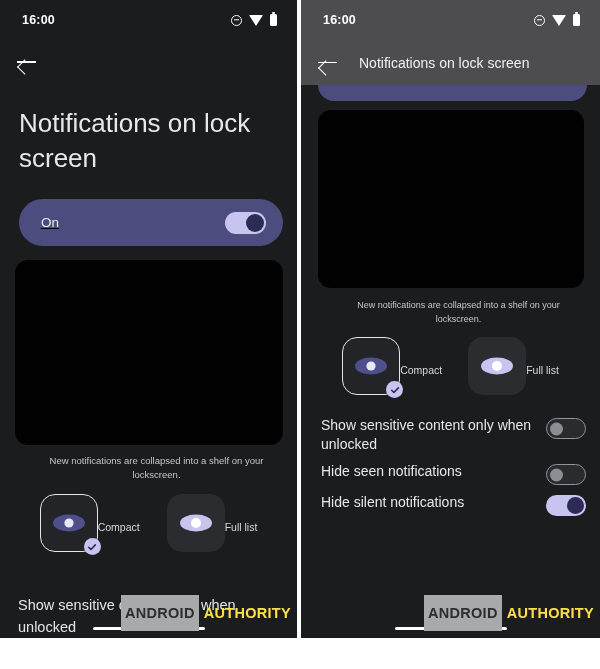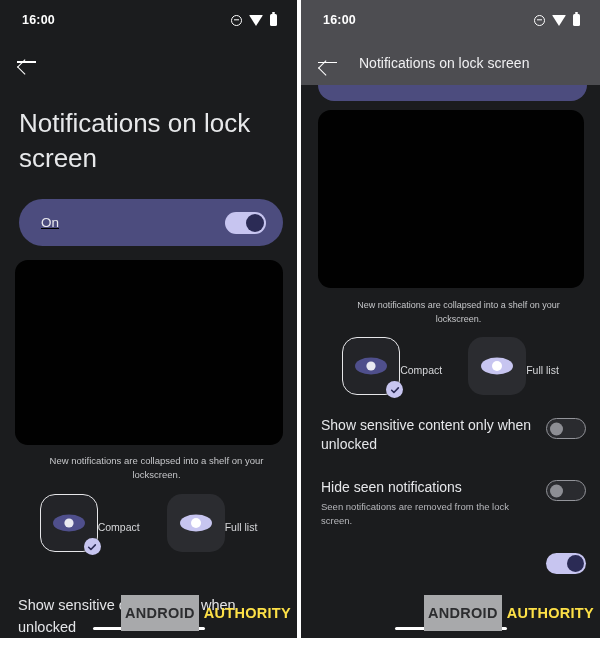--- a/index.html
+++ b/index.html
@@ -124,21 +124,21 @@
     background: #4c4c7e;
     border-bottom-left-radius: 24px; border-bottom-right-radius: 24px;
   }
   .preview.r { margin: 9px 16px 0 17px; height: 178px; }
   .caption.r { font-size: 9px; padding-top: 10px; }
   .choices.r { padding-top: 11px; gap: 26px; }
 
   
   .rows { padding: 21px 14px 0 20px; }
   .row { display: flex; align-items: flex-start; justify-content: space-between; gap: 12px; }
-  .row + .row { margin-top: 24px; }
+  .row + .row { margin-top: 8px; }
   .row .txt { flex: 1; }
   .row .title { color: #e6e7ea; font-size: 14px; line-height: 19px; }
   .row .sub { color: #b6b7bb; font-size: 9.5px; line-height: 13.5px; margin-top: 3px; }
   .sw {
     flex: none; width: 40px; height: 21px; border-radius: 11px;
     position: relative; margin-top: 2px;
   }
   .sw.off { background: #2a2b2f; border: 1.3px solid #93949a; }
   .sw.off::after {
     content:""; position:absolute; left: 3px; top: 50%; transform: translateY(-50%);
@@ -294,27 +294,27 @@
       <div class="row">
         <div class="txt">
           <div class="title">Show sensitive content only when unlocked</div>
         </div>
         <div class="sw off"></div>
       </div>
 
       <div class="row">
         <div class="txt">
           <div class="title">Hide seen notifications</div>
-          <div class="sub">Seen notifications are removed from the lock screen.</div>
         </div>
         <div class="sw off"></div>
       </div>
 
       <div class="row">
         <div class="txt">
+          <div class="title">Hide silent notifications</div>
         </div>
         <div class="sw on"></div>
       </div>
 
     </div>
 
     <div class="gesture"></div>
 
     <div class="wm">
       <span class="a">ANDROID</span>

